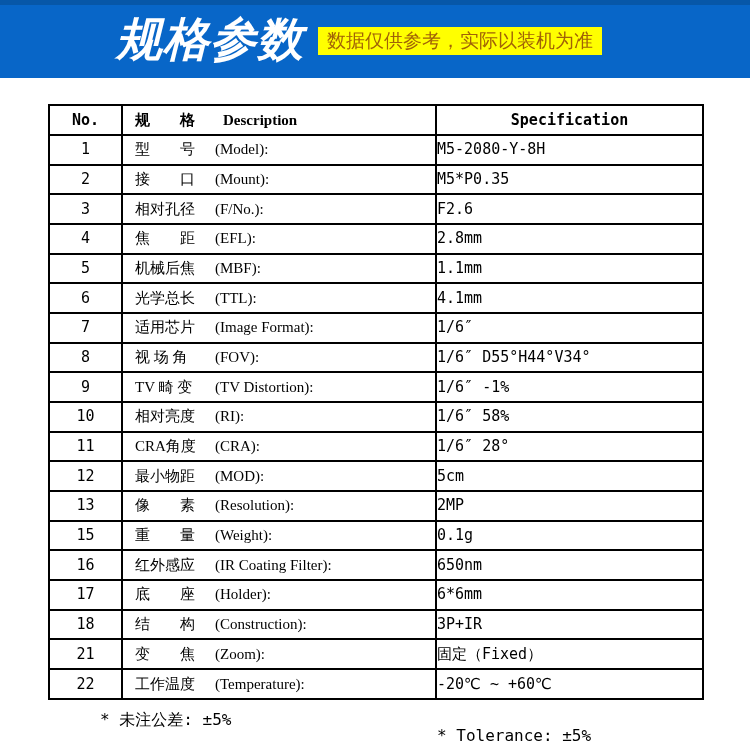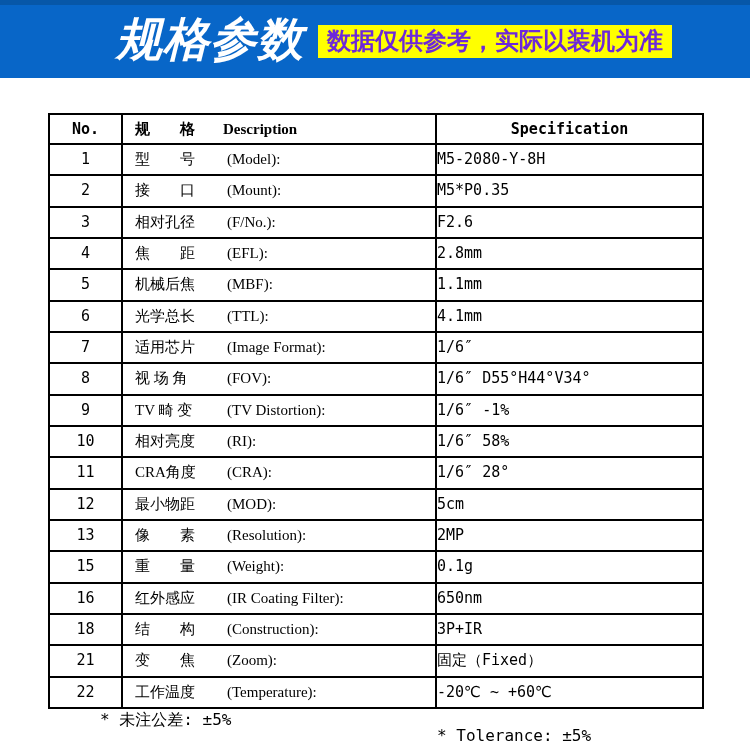--- a/index.html
+++ b/index.html
@@ -15,44 +15,44 @@
     display:flex;align-items:center;
   }
   .banner-title{
     margin-left:116px;
     color:#ffffff;font-size:46px;font-weight:bold;font-style:italic;
     font-family:"DejaVu Sans","Liberation Sans",sans-serif;
     white-space:nowrap;letter-spacing:1px;line-height:1;
   }
   .banner-badge{
     margin-left:14px;margin-top:4px;
-    background:#ffff00;color:#6d28d9;
-    font-size:24px;font-weight:bold;line-height:1;
+    background:#ffff00;color:#a16207;
+    font-size:19px;font-weight:normal;line-height:1;
     padding:4px 9px 5px 9px;white-space:nowrap;
     font-family:"DejaVu Sans","Liberation Sans",sans-serif;
   }
   
   table.spec{
-    position:absolute;top:113px;left:48px;
+    position:absolute;top:104px;left:48px;
     width:654px;height:596px;
     border-collapse:collapse;table-layout:fixed;
     font-size:15px;line-height:1;
   }
   table.spec th,table.spec td{
     border:2px solid #000000;padding:0;overflow:hidden;white-space:nowrap;
   }
   table.spec th{font-weight:bold;height:28px;}
   col.w-no{width:73px;}
   col.w-desc{width:314px;}
   col.w-spec{width:267px;}
   .c-no{text-align:center;}
   .c-desc{text-align:left;padding-left:12px !important;font-family:Liberation Serif, serif;}
   .c-spec{}
   .cn-label{display:inline-block;min-width:80px;}
-  .en-label{display:inline-block;margin-left:12px;}
+  .en-label{display:inline-block;margin-left:0;}
   th.c-desc .en-label{margin-left:8px;}
   
   .footnotes{position:absolute;top:708px;left:0;width:594px;height:26px;font-size:16px;}
   .note-cn{position:absolute;left:100px;top:2px;white-space:nowrap;}
   .note-en{position:absolute;left:437px;top:18px;white-space:nowrap;}
 </style>
 </head>
 <body>
 
 <div class="banner">
@@ -190,20 +190,27 @@
   </tr>
 
   <tr>
     <td class="c-no">16</td>
     <td class="c-desc">
       <span class="cn-label">红外感应</span><span class="en-label">(IR Coating Filter):</span>
     </td>
     <td class="c-spec">650nm</td>
   </tr>
 
+  <tr>
+    <td class="c-no">17</td>
+    <td class="c-desc">
+      <span class="cn-label">底　　座</span><span class="en-label">(Holder):</span>
+    </td>
+    <td class="c-spec">6*6mm</td>
+  </tr>
 
   <tr>
     <td class="c-no">18</td>
     <td class="c-desc">
       <span class="cn-label">结　　构</span><span class="en-label">(Construction):</span>
     </td>
     <td class="c-spec">3P+IR</td>
   </tr>
 
 

